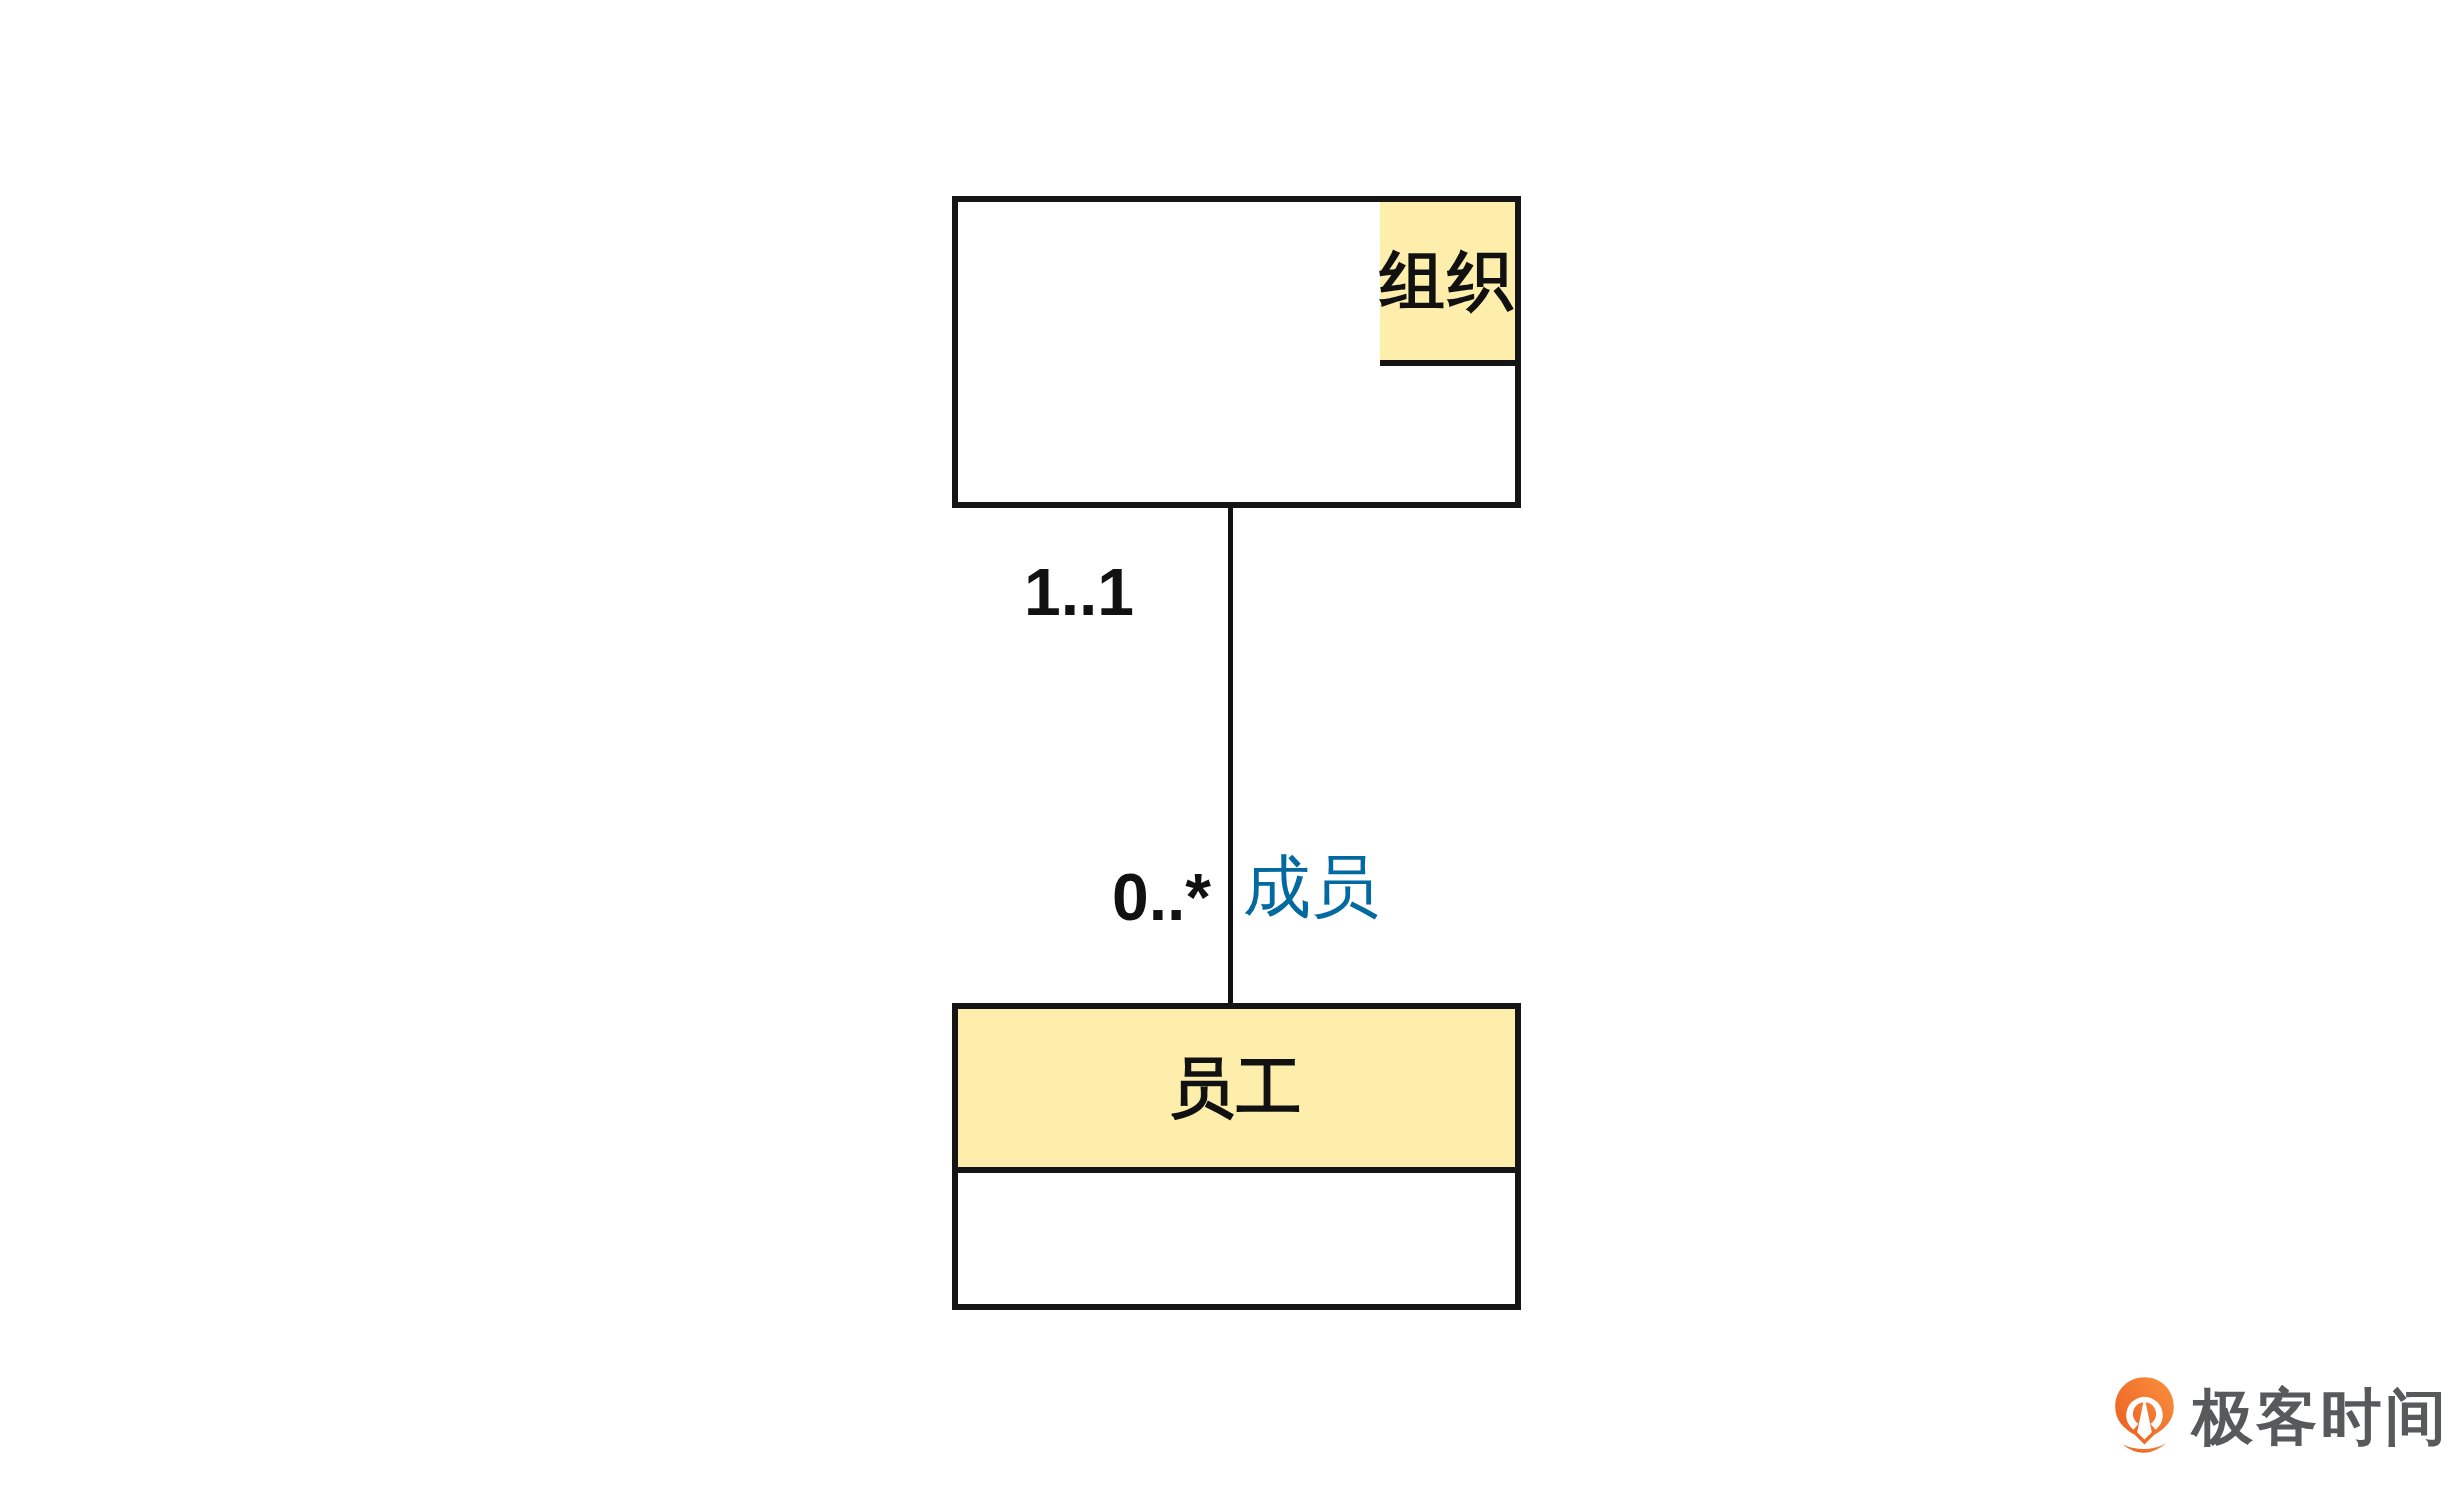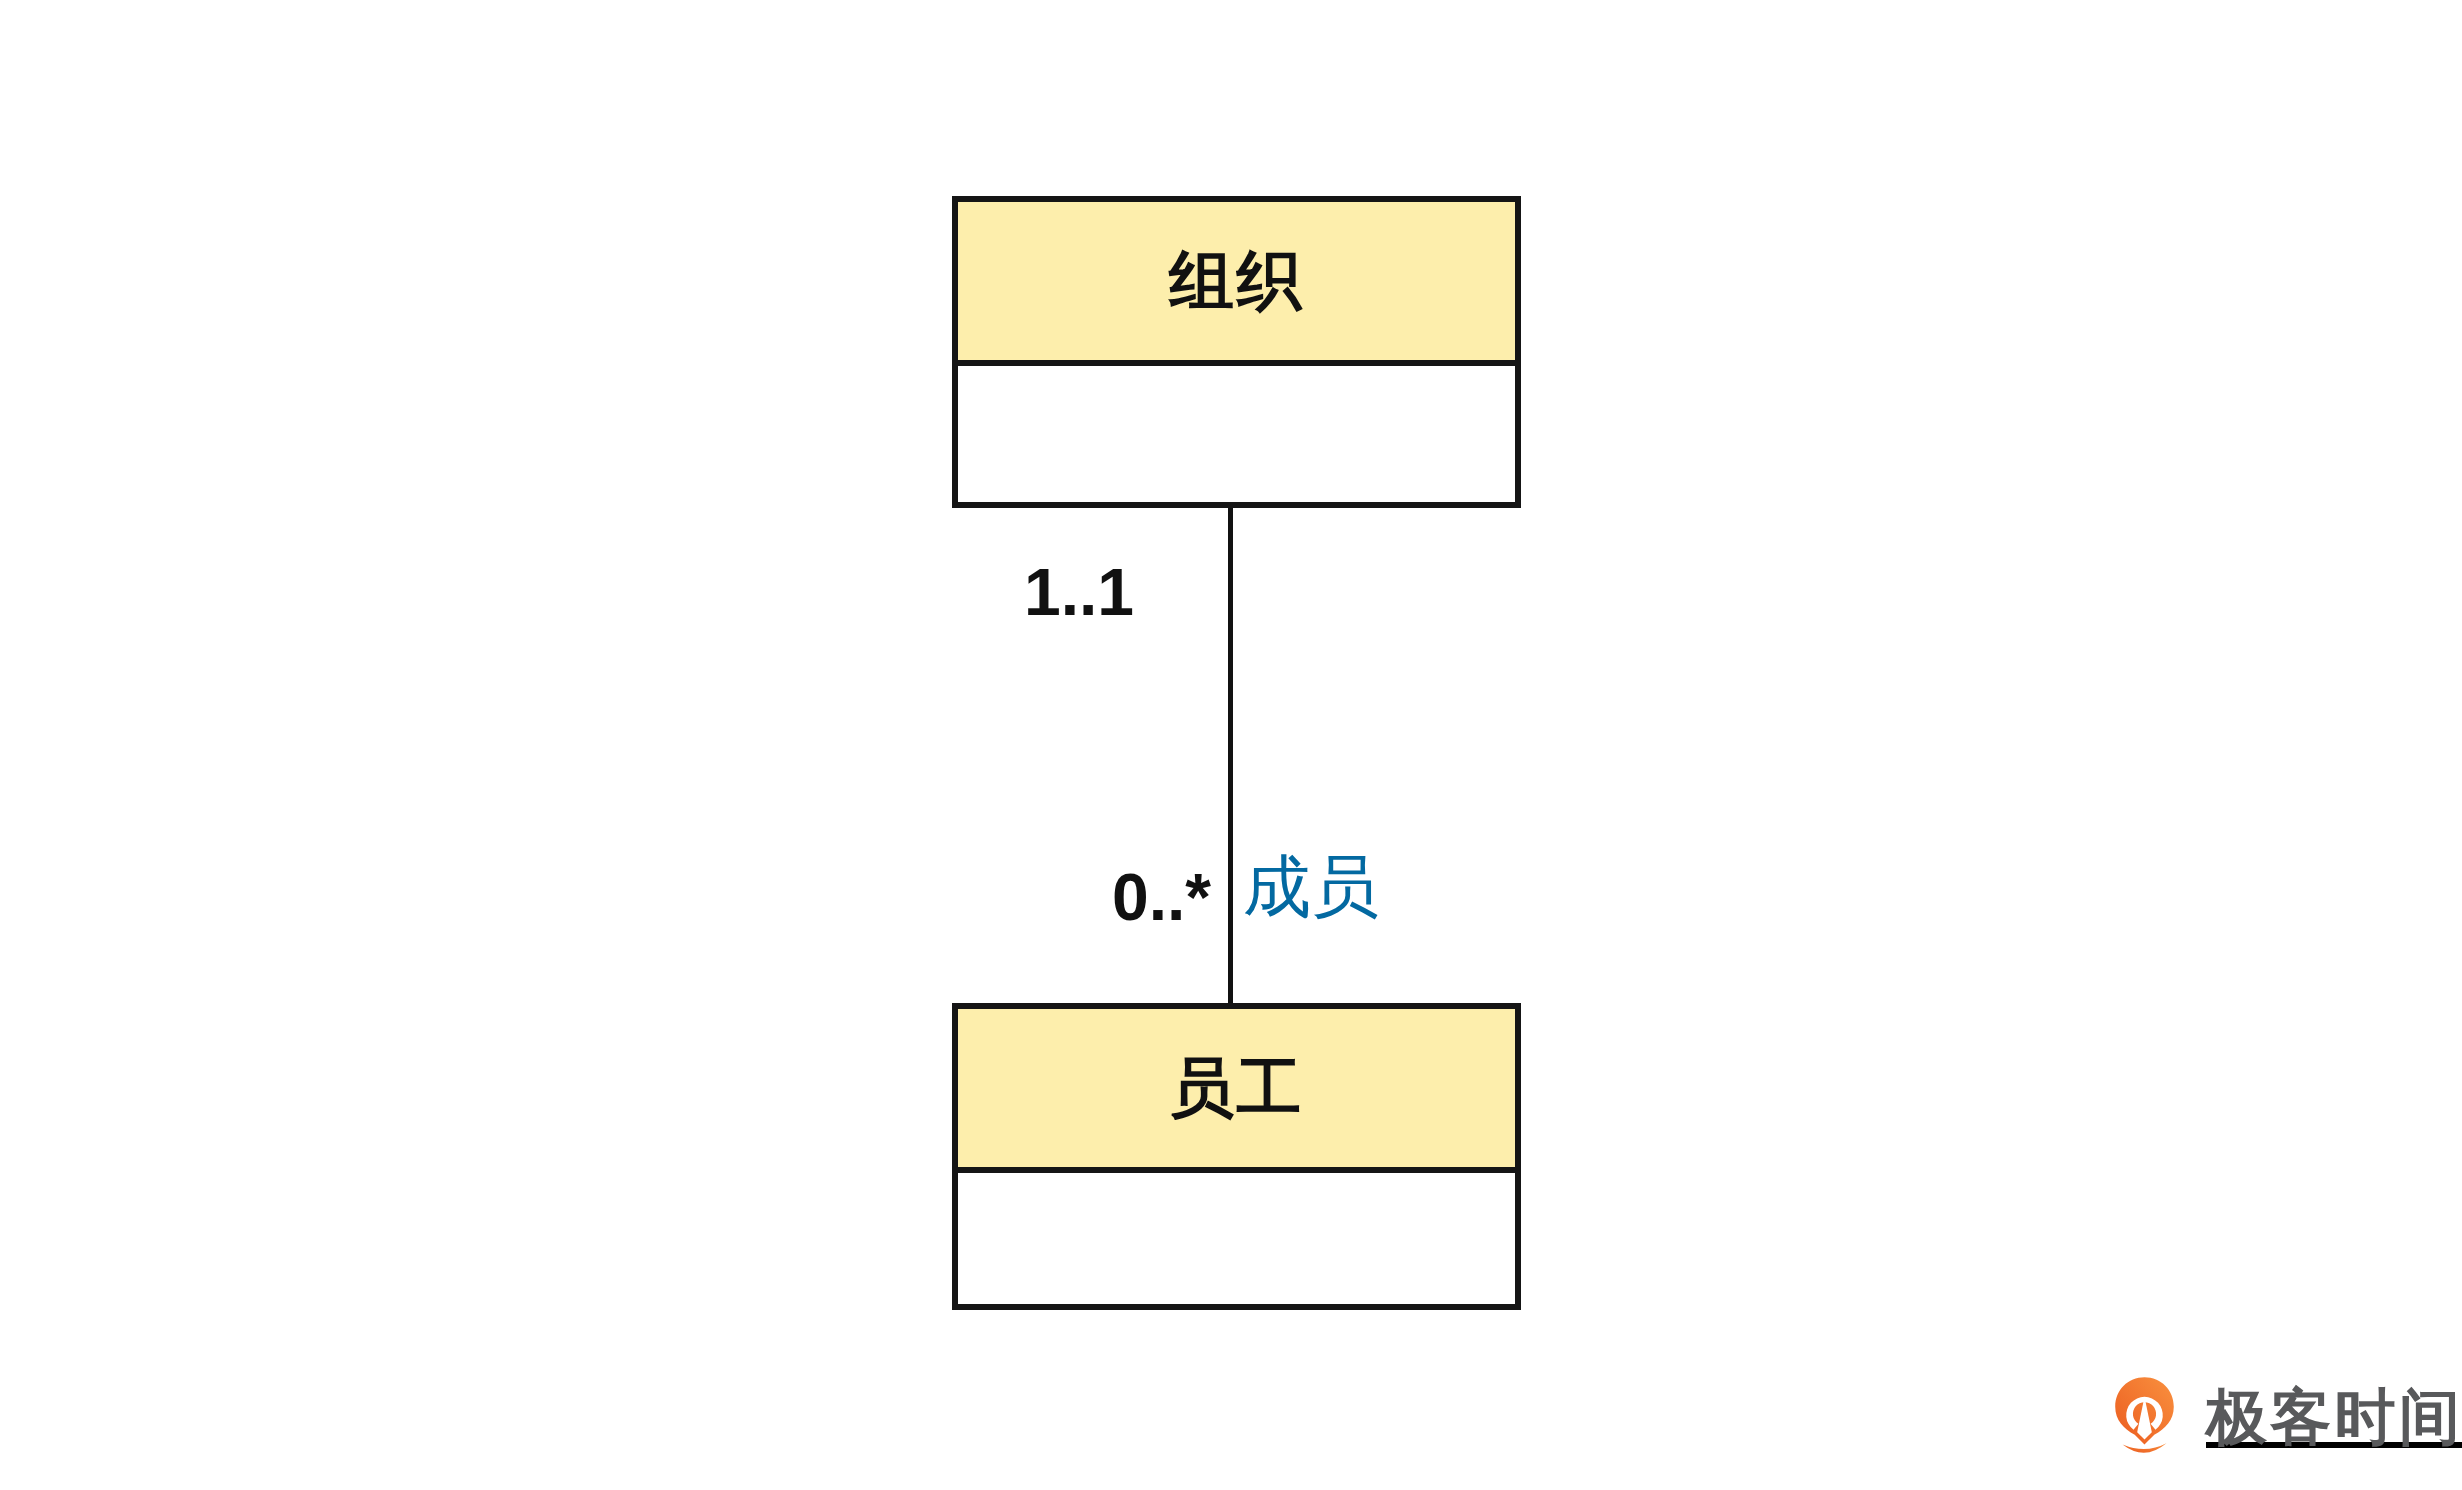--- a/index.html
+++ b/index.html
@@ -20,21 +20,21 @@
   .uml-class {
     position: absolute;
     left: 952px;
     width: 569px;
     border: 6px solid #151515;
     box-sizing: border-box;
     display: flex;
     flex-direction: column;
     background: #ffffff;
   }
-  .uml-class.top    { top: 196px;  height: 312px; }
+  .uml-class.top    { top: 196px;  height: 312px; align-items: flex-end; }
   .uml-class.bottom { top: 1003px; height: 307px; gap: 36px; }
 
   .uml-class .header {
     flex: 0 0 158px;
     border-bottom: 6px solid #151515;
     background: #FDEEAC;
     display: flex;
     align-items: center;
     justify-content: center;
     font-size: 65px;
@@ -82,22 +82,21 @@
     white-space: nowrap;
   }
 
   
   .logo {
     position: absolute;
     left: 2114px;
     top: 1376px;
     display: flex;
     align-items: center;
-    gap: 31px;
-    text-decoration: underline;
+    gap: 17px;
   }
   .logo .logo-icon {
     width: 61px;
     height: 82px;
     display: block;
   }
   .logo .logo-text {
     font-size: 61px;
     font-weight: 600;
     color: #58595B;

